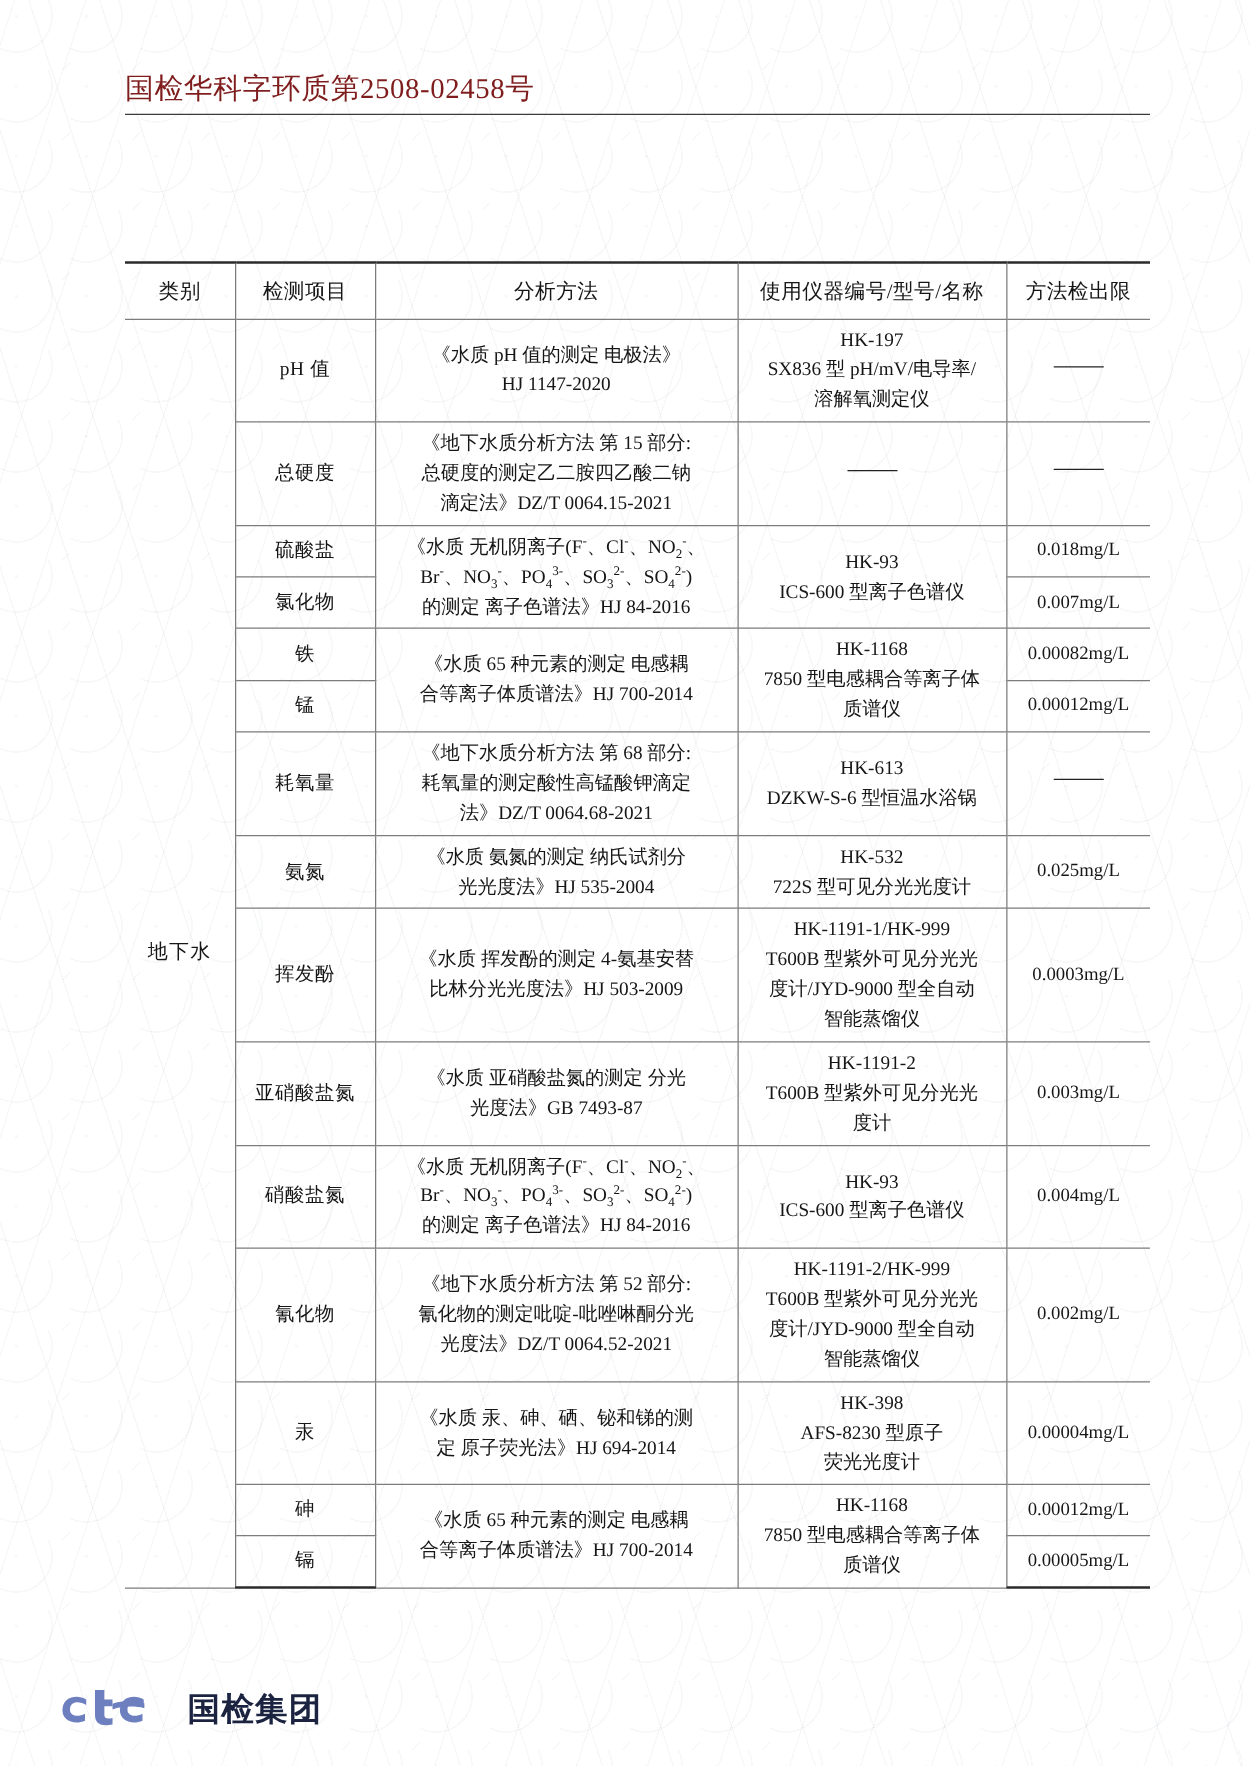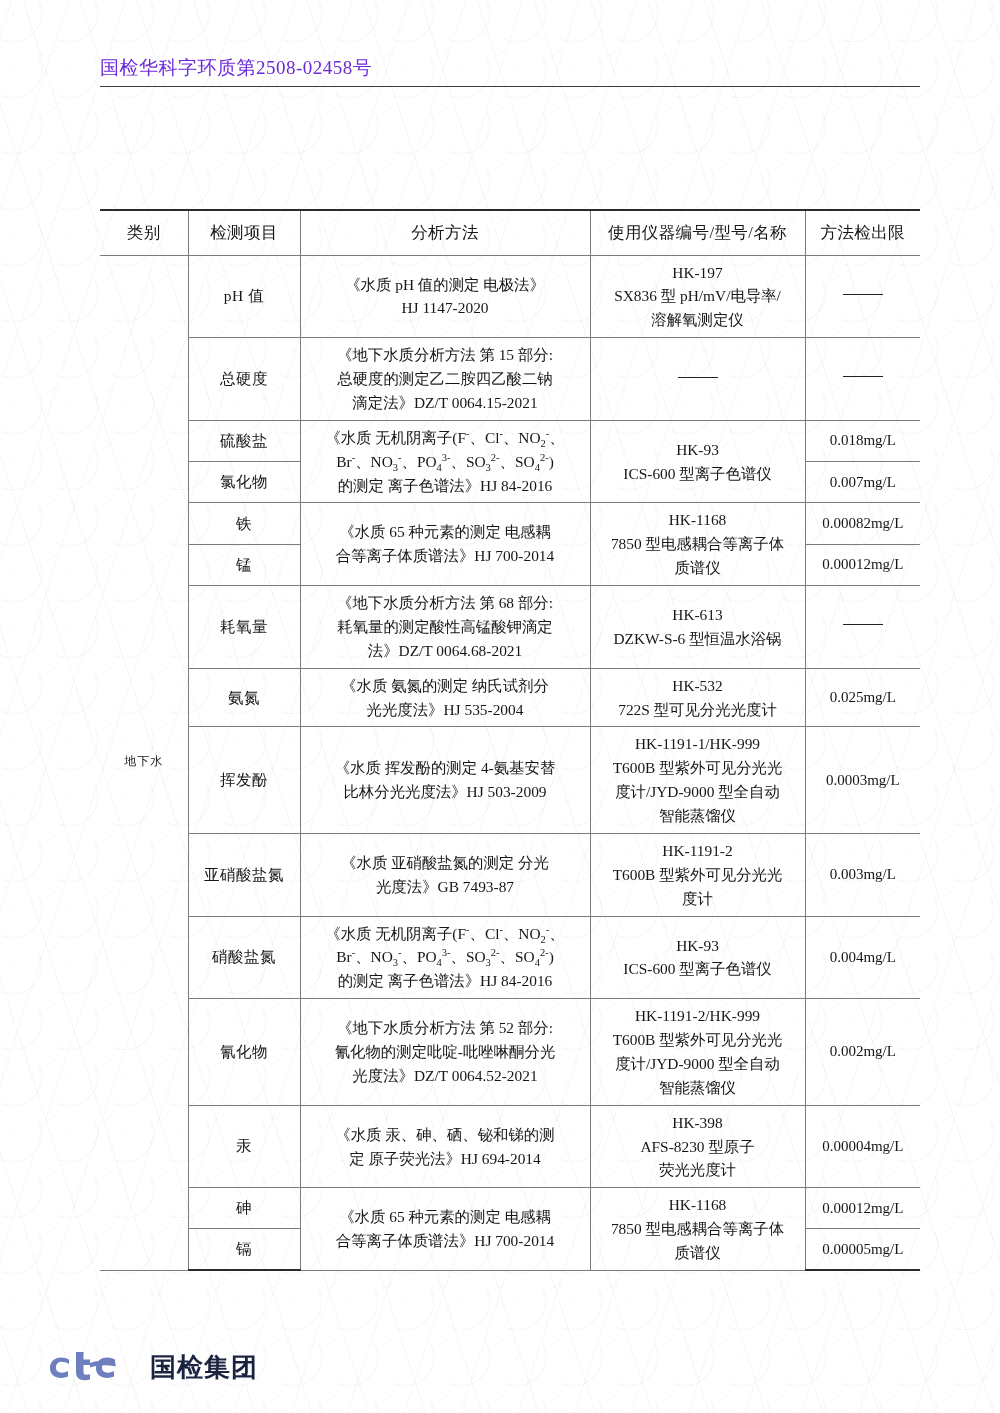--- a/index.html
+++ b/index.html
@@ -63,23 +63,23 @@
   }
 
   
   .doc-header {
     position: absolute;
     left: 100px;
     top: 55px;
     width: 820px;
   }
   .doc-no {
-    font-size: 19px;
+    font-size: 23px;
     letter-spacing: .5px;
-    color: #6d28d9;
+    color: #7f1d1d;
     padding-bottom: 5px;
     white-space: nowrap;
   }
   .header-rule {
     border-bottom: 1.6px solid #3b3b3b;
     width: 820px;
   }
 
   
   .section-title {
@@ -146,23 +146,22 @@
   table.methods tr > *:first-child { border-left: none; }
   table.methods tr > *:last-child  { border-right: none; }
 
   col.c-cat    { width: 88px; }
   col.c-item   { width: 112px; }
   col.c-method { width: 290px; }
   col.c-instr  { width: 215px; }
   col.c-limit  { width: 115px; }
 
   td.cat {
-    font-size: 12px;
+    font-size: 16px;
     letter-spacing: 1px;
-    font-family: Liberation Mono, monospace;
   }
   td.item {
     font-size: 15.5px;
     letter-spacing: .5px;
   }
   td.method {
     text-align: center;
     line-height: 1.62;
     padding: 7px 6px;
   }

